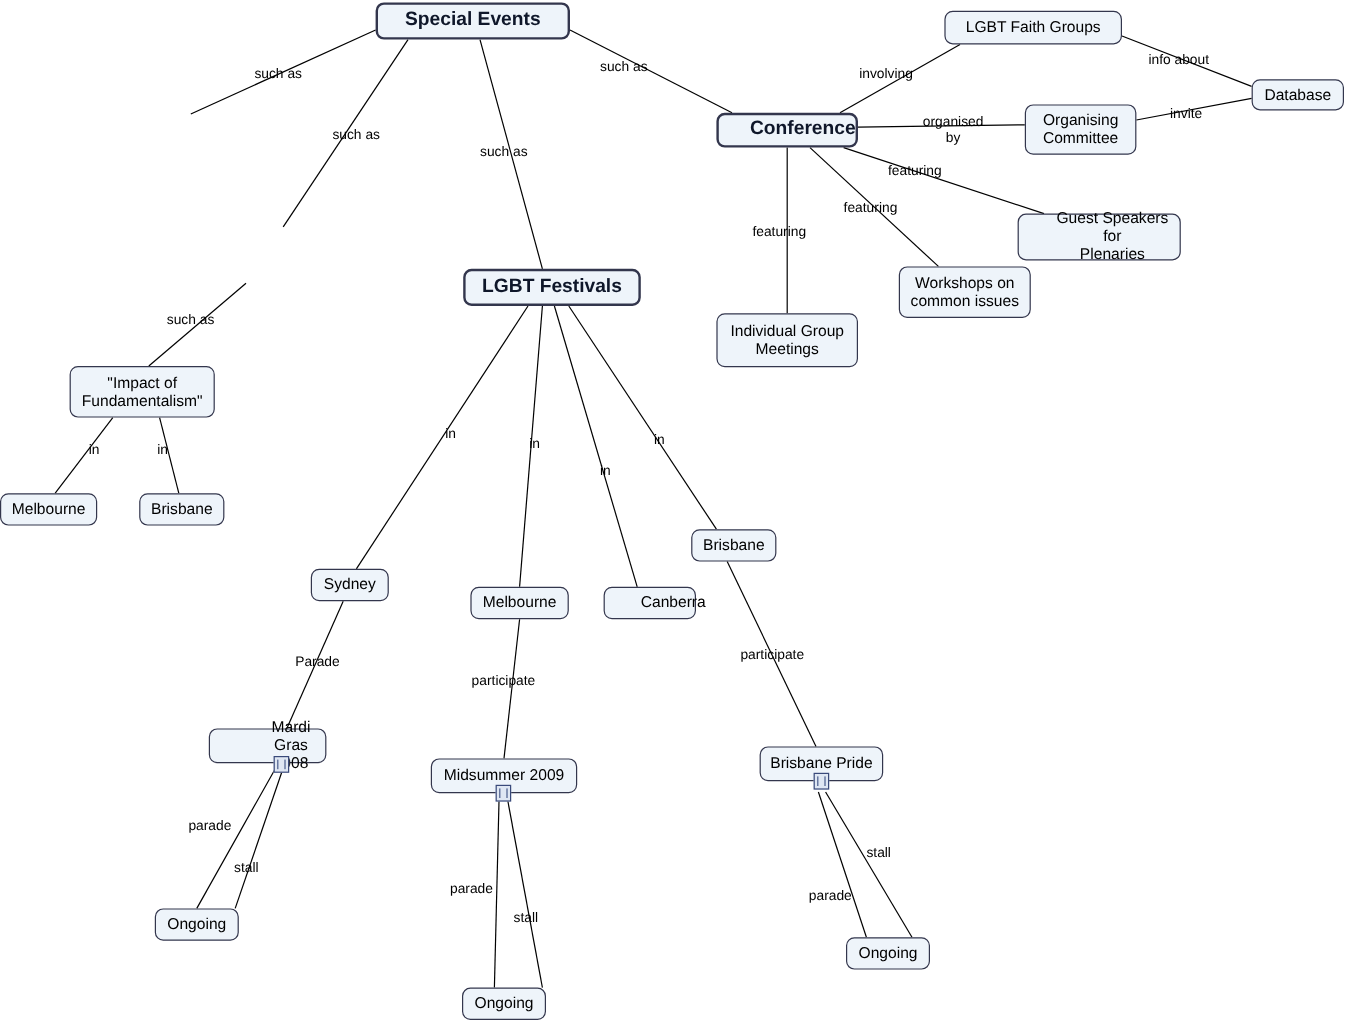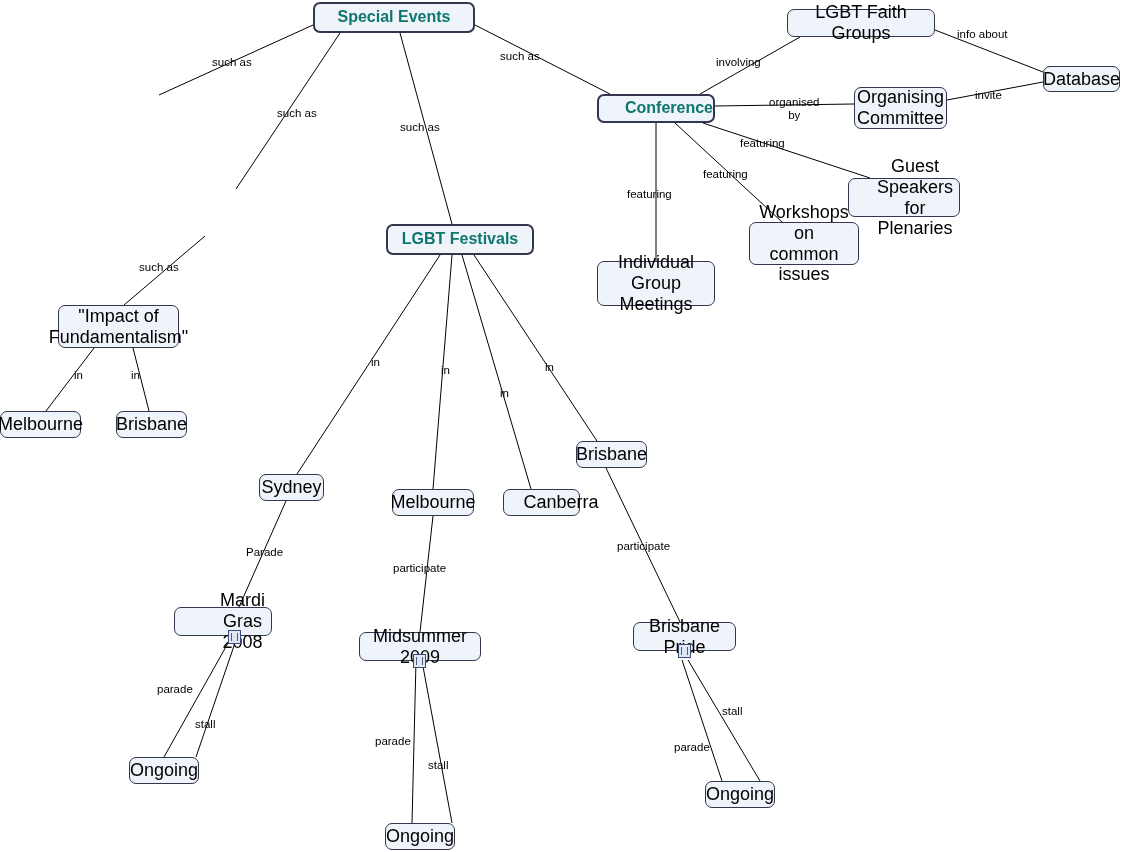--- a/index.html
+++ b/index.html
@@ -32,25 +32,25 @@
     color: #000000;
     text-align: center;
     display: flex;
     align-items: center;
     justify-content: center;
     line-height: 1.15;
     padding: 3px 6px;
     white-space: pre-line;
   }
   .node.small {
-    font-size: 18px;
+    font-size: 13px;
   }
   .node.big {
     font-weight: bold;
-    color: #0f766e;
+    color: #0f172a;
     font-size: 16px;
     border: 2px solid #33364d;
   }
   .link-label {
     position: absolute;
     font-size: 11.5px;
     color: #000000;
     white-space: pre-line;
     text-align: center;
     line-height: 1.1;
@@ -106,21 +106,21 @@
       <line x1="422" y1="661" x2="452" y2="823" stroke="#000000" stroke-width="1"></line>
       <line x1="682" y1="660" x2="722" y2="781" stroke="#000000" stroke-width="1"></line>
       <line x1="688" y1="660" x2="760" y2="781" stroke="#000000" stroke-width="1"></line>
     </svg>
 <div class="node big" style="left: 313px; top: 2px; width: 162px; height: 31px;">Special Events</div>
     <div class="node small" style="left: 787px; top: 9px; width: 148px; height: 28px;">LGBT Faith Groups</div>
     <div class="node small" style="left: 1043px; top: 66px; width: 77px; height: 26px;">Database</div>
     <div class="node big" style="left: 597px; top: 94px; width: 118px; height: 29px; padding-left: 32px;">Conference</div>
     <div class="node small" style="left: 854px; top: 87px; width: 93px; height: 42px;">Organising
 Committee</div>
-    <div class="node small" style="left: 848px; top: 178px; width: 112px; height: 39px; padding-left: 28px;">Guest Speakers for
+    <div class="node small" style="left: 848px; top: 178px; width: 136px; height: 39px; padding-left: 28px;">Guest Speakers for
 Plenaries</div>
     <div class="node big" style="left: 386px; top: 224px; width: 148px; height: 31px;">LGBT Festivals</div>
     <div class="node small" style="left: 749px; top: 222px; width: 110px; height: 43px;">Workshops on
 common issues</div>
     <div class="node small" style="left: 597px; top: 261px; width: 118px; height: 45px;">Individual Group
 Meetings</div>
     <div class="node small" style="left: 58px; top: 305px; width: 121px; height: 43px;">"Impact of
 Fundamentalism"</div>
     <div class="node small" style="left: 0px; top: 411px; width: 81px; height: 27px;">Melbourne</div>
     <div class="node small" style="left: 116px; top: 411px; width: 71px; height: 27px;">Brisbane</div>
@@ -130,21 +130,21 @@
     <div class="node small" style="left: 392px; top: 489px; width: 82px; height: 27px;">Melbourne</div>
     <div class="node small" style="left: 174px; top: 607px; width: 98px; height: 29px; padding-left: 45px;">Mardi Gras 2008</div>
     <div class="node small" style="left: 633px; top: 622px; width: 103px; height: 29px;">Brisbane Pride</div>
     <div class="node small" style="left: 359px; top: 632px; width: 122px; height: 29px; text-align: center;">Midsummer 2009</div>
     <div class="node small" style="left: 129px; top: 757px; width: 70px; height: 27px;">Ongoing</div>
     <div class="node small" style="left: 705px; top: 781px; width: 70px; height: 27px;">Ongoing</div>
     <div class="node small" style="left: 385px; top: 823px; width: 70px; height: 27px;">Ongoing</div>
     <div class="link-label" style="left: 212px; top: 56px;">such as</div>
     <div class="link-label" style="left: 500px; top: 50px;">such as</div>
     <div class="link-label" style="left: 716px; top: 56px;">involving</div>
-    <div class="link-label" style="left: 957px; top: 28px;">info about</div>
+    <div class="link-label" style="left: 957px; top: 44px;">info about</div>
     <div class="link-label" style="left: 277px; top: 107px;">such as</div>
     <div class="link-label" style="left: 769px; top: 96px;">organised
 by</div>
     <div class="link-label" style="left: 975px; top: 89px;">invite</div>
     <div class="link-label" style="left: 400px; top: 121px;">such as</div>
     <div class="link-label" style="left: 740px; top: 137px;">featuring</div>
     <div class="link-label" style="left: 703px; top: 168px;">featuring</div>
     <div class="link-label" style="left: 627px; top: 188px;">featuring</div>
     <div class="link-label" style="left: 139px; top: 261px;">such as</div>
     <div class="link-label" style="left: 74px; top: 369px;">in</div>

